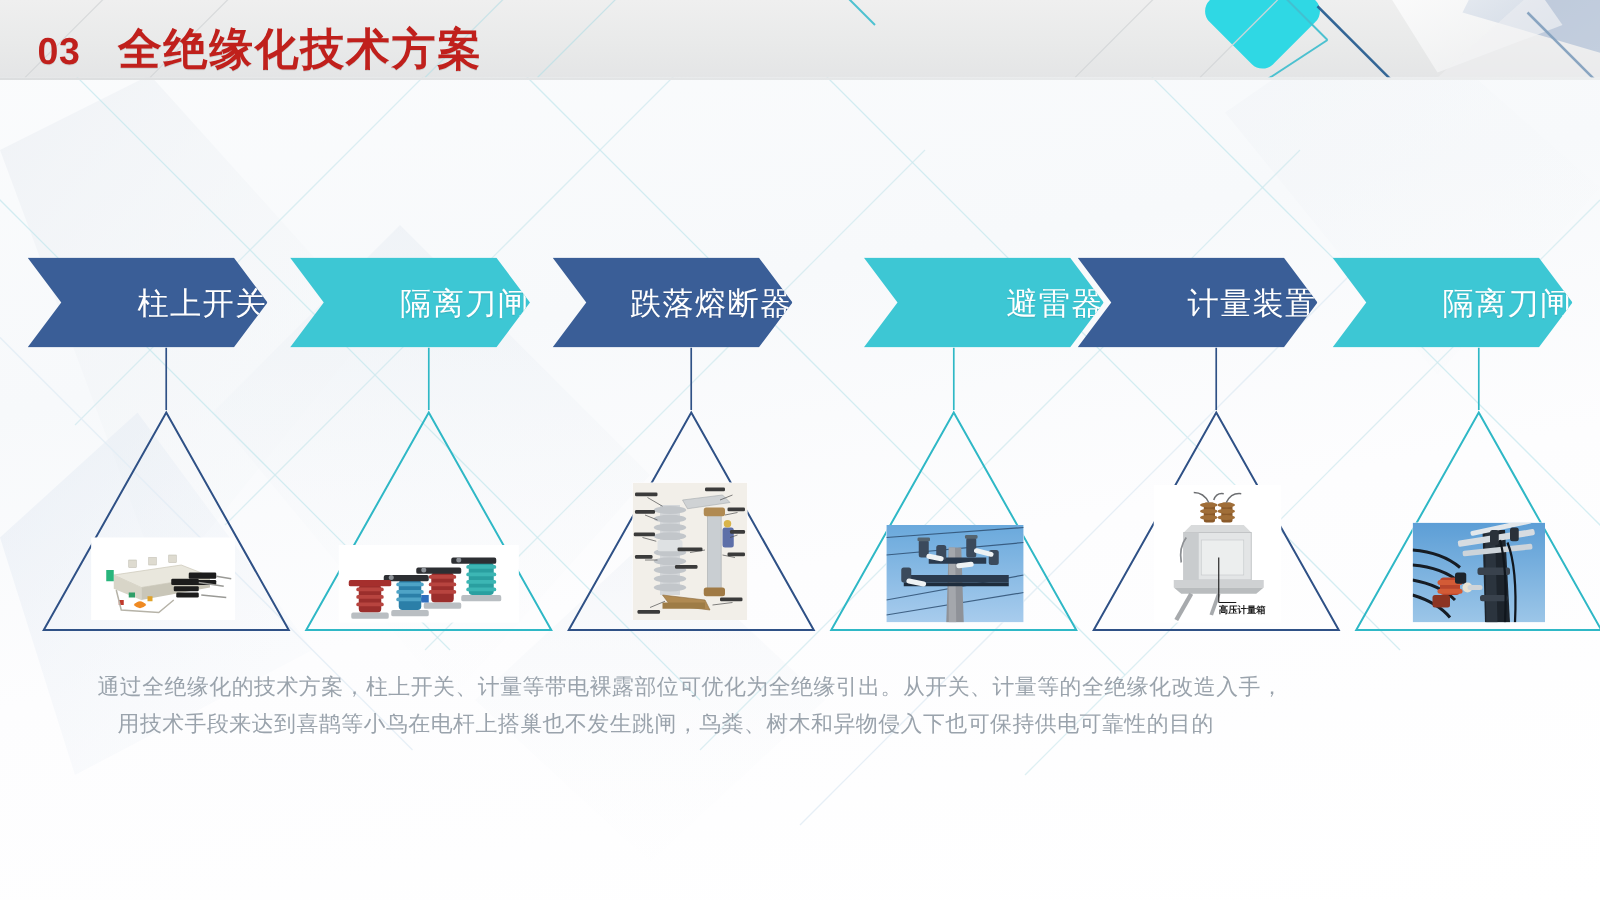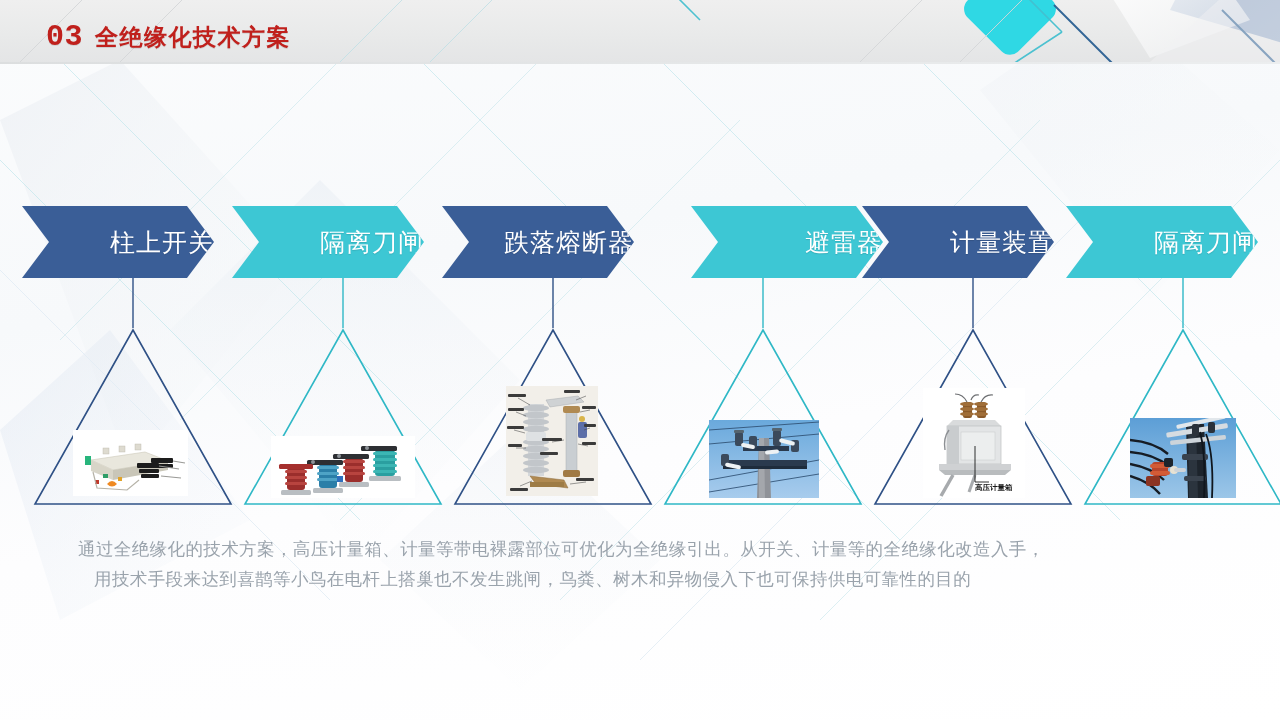--- a/index.html
+++ b/index.html
@@ -32,27 +32,27 @@
   }
   .title-wrap{
     position:absolute;left:30px;top:22px;
     display:flex;align-items:baseline;gap:12px;
     z-index:6;
   }
   .title-num{
     font-size:30px;font-weight:bold;color:#c0201c;
     letter-spacing:0.5px;line-height:1;
     text-shadow:0 1px 0 rgba(0,0,0,.10);
-    font-family:Liberation Mono, monospace;
-    margin-left:16px;
+    font-family:Liberation Sans, sans-serif;
   }
   .title-text{
-    font-size:23px;font-weight:bold;color:#c0201c;
+    font-size:35px;font-weight:bold;color:#c0201c;
     letter-spacing:1.5px;line-height:1;
     text-shadow:0 1px 0 rgba(0,0,0,.10);
+    margin-left:18px;
   }
 
   
   .chevron-row{position:absolute;left:0;top:206px;width:1280px;height:72px;}
   .chev{
     position:absolute;top:0;height:72px;width:192px;
     display:flex;align-items:center;justify-content:flex-end;
     clip-path:polygon(0 0, 165px 0, 192px 36px, 165px 72px, 0 72px, 27px 36px);
   }
   .chev-label{
@@ -555,17 +555,17 @@
           <g stroke="#10161d" stroke-width="1.8" fill="none">
             <path d="M70 14 q6 22 4 66"></path>
             <path d="M76 16 q8 20 6 64"></path>
           </g>
         </svg>
       </div>
     </div>
   </div>
 
   <div class="caption">
-    <span class="line line1">通过全绝缘化的技术方案，高压计量箱、计量等带电裸露部位可优化为全绝缘引出。从开关、计量等的全绝缘化改造入手，</span>
+    <span class="line line1">通过全绝缘化的技术方案，柱上开关、计量等带电裸露部位可优化为全绝缘引出。从开关、计量等的全绝缘化改造入手，</span>
     <span class="line line2">用技术手段来达到喜鹊等小鸟在电杆上搭巢也不发生跳闸，鸟粪、树木和异物侵入下也可保持供电可靠性的目的</span>
   </div>
 
 </div>
 
 </body></html>

